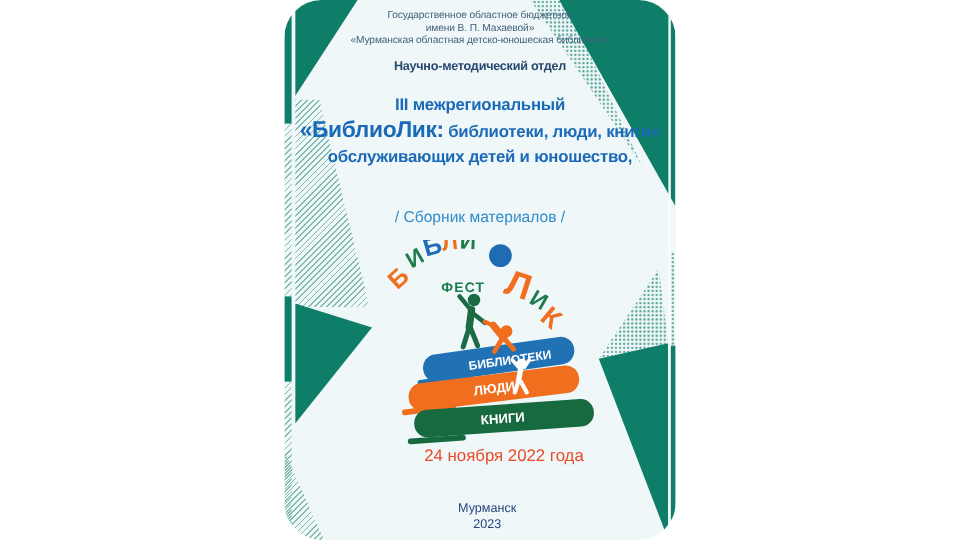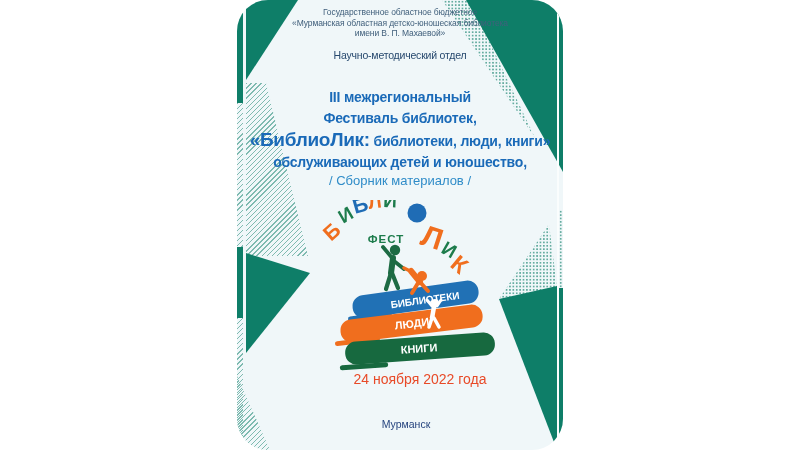--- a/index.html
+++ b/index.html
@@ -5,22 +5,22 @@
   html,body{margin:0;padding:0;}
   body{width:800px;height:450px;background:#ffffff;font-family:"Liberation Sans","DejaVu Sans",sans-serif;position:relative;overflow:hidden;}
   .cover{position:absolute;left:237px;top:0;width:326px;height:450px;overflow:hidden;background:#f0f7f9;border-radius:31px;}
   .shape{position:absolute;inset:0;pointer-events:none;}
   .seg{position:absolute;pointer-events:none;}
   .solid{background:#0e7e68;}
   .hatch{background-image:repeating-linear-gradient(135deg, rgba(14,126,104,.5) 0 1px, transparent 1px 3.6px);}
   .dots{background-image:radial-gradient(rgba(14,126,104,.62) .9px, transparent 1.05px);background-size:3.4px 3.4px;}
   .txt{position:absolute;left:0;right:0;text-align:center;}
   .org{top:7px;font-size:8.5px;line-height:10.5px;letter-spacing:-0.1px;}
-  .dept{top:49px;font-weight:normal;font-size:10.5px;letter-spacing:-0.2px;}
-  .title{top:87px;font-weight:bold;font-size:14px;line-height:21px;letter-spacing:-0.2px;}
+  .dept{top:49px;font-weight:bold;font-size:10.5px;letter-spacing:-0.2px;}
+  .title{top:77px;font-weight:bold;font-size:14px;line-height:21px;letter-spacing:-0.2px;}
   .title .big{font-size:19px;letter-spacing:-0.3px;}
   .subtitle{top:173px;font-size:13px;}
   .date{top:371px;font-size:14px;padding-left:40px;}
   .city{top:418px;font-size:10.5px;line-height:13px;margin-left:12px;}
   .logo{position:absolute;left:70px;top:200px;width:190px;height:172px;}
   svg text{font-family:"Liberation Sans","DejaVu Sans",sans-serif;}
   .tail{stroke:#f0f7f9;stroke-width:1.6;}
 </style>
 </head>
 <body>
@@ -40,28 +40,27 @@
   <div class="shape dots" style="clip-path:polygon(205px 0px,233px 0px,298px 138px);"></div>
   <div class="shape solid" style="clip-path:polygon(229px 0px,326px 0px,326px 172px);"></div>
   <div class="shape dots" style="clip-path:polygon(262px 299px,312px 224px,320px 287px);"></div>
   <div class="shape solid" style="clip-path:polygon(262px 299px,320px 286px,320px 450px);"></div>
   <div class="seg" style="left:319.5px;top:0;width:2.5px;height:450px;background:#fafdfd;"></div>
   <div class="seg dots" style="left:322px;top:210px;width:4px;height:78px;"></div>
   <div class="seg solid" style="left:322px;top:288px;width:4px;height:162px;"></div>
 
   <div class="txt org" style="color: rgb(65, 96, 124);">
     <div>Государственное областное бюджетное</div>
+    <div>имени В. П. Махаевой»</div>
     <div>«Мурманская областная детско-юношеская библиотека</div>
-    <div>имени В. П. Махаевой»</div>
   </div>
   <div class="txt dept" style="color: rgb(39, 73, 110);">Научно-методический отдел</div>
 
   <div class="txt title" style="color: rgb(26, 106, 184);">
     <div>III межрегиональный</div>
-    <div>Фестиваль библиотек,</div>
     <div><span class="big">«БиблиоЛик:</span><span> библиотеки, люди, книги»</span></div>
     <div>обслуживающих детей и юношество,</div>
   </div>
   <div class="txt subtitle" style="color: rgb(47, 140, 200);">/ Сборник материалов /</div>
 
   <svg class="logo" viewBox="0 0 190 172">
     <g font-weight="bold">
       <text transform="translate(24,42) rotate(-42)" font-size="21" fill="#f06e1e">Б</text>
       <text transform="translate(36,24) rotate(-30)" font-size="19" fill="#1d7c4c">И</text>
       <text transform="translate(48,14) rotate(-16)" font-size="21" fill="#1f6cb5">Б</text>
@@ -111,14 +110,15 @@
       <path d="M125,106 L120,100" stroke-width="3"></path>
       <path d="M130,106 L134,100" stroke-width="3"></path>
       <path d="M125,118 L122,127" stroke-width="3.5"></path>
       <path d="M127,118 L132,127" stroke-width="3.5"></path>
     </g>
   </svg>
 
   <div class="txt date" style="color: rgb(232, 74, 40);">24 ноября 2022 года</div>
   <div class="txt city" style="color: rgb(39, 69, 127);">
     <div>Мурманск</div>
+    <div>2023</div>
   </div>
 </div>
 
 </body></html>

